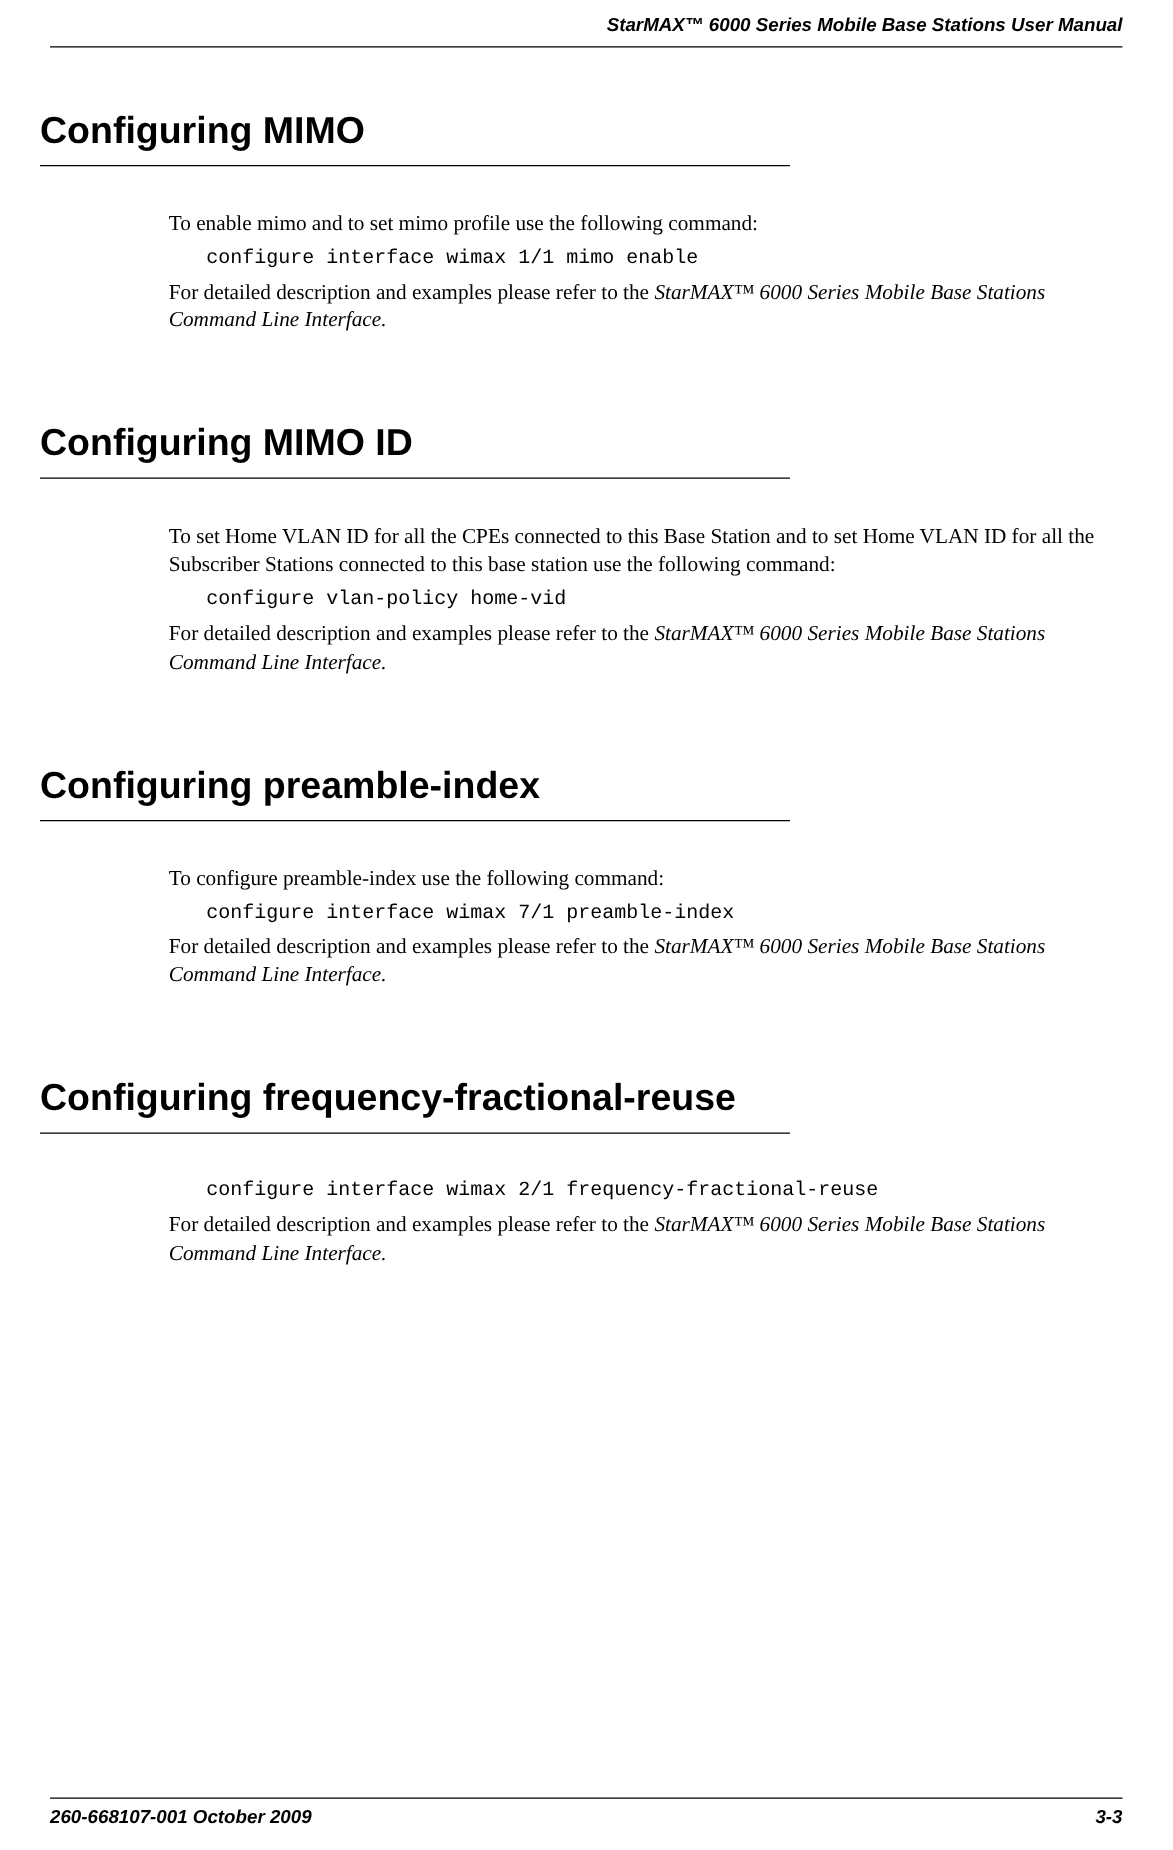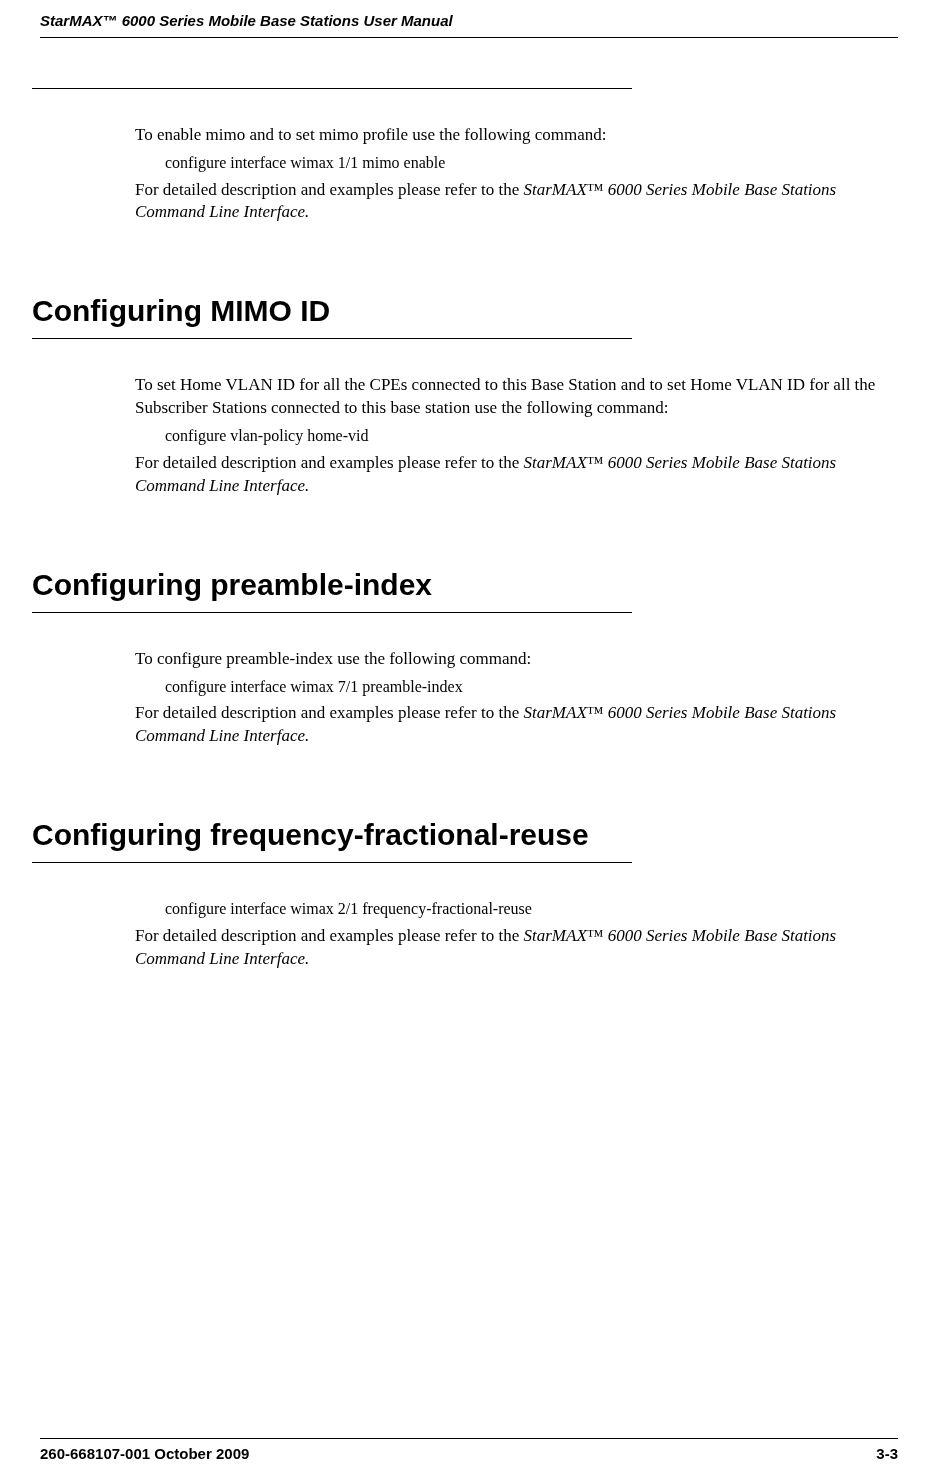--- a/index.html
+++ b/index.html
@@ -10,21 +10,21 @@
     body {
       font-family: Georgia, 'Times New Roman', serif;
       background: #fff;
       color: #000;
       width: 938px;
       height: 1480px;
       position: relative;
       padding: 0;
     }
     .header {
-      text-align: left;
+      text-align: right;
       padding: 12px 40px 8px 40px;
       font-family: Verdana, Geneva, sans-serif;
       font-weight: bold;
       font-style: italic;
       font-size: 15px;
     }
     .header-rule {
       border: none;
       border-top: 1.5px solid #000;
       margin: 0 40px;
@@ -51,21 +51,21 @@
     }
     .body-block {
       margin-left: 95px;
       font-size: 17px;
       line-height: 1.35;
     }
     .para {
       margin-bottom: 5px;
     }
     .code {
-      font-family: Liberation Serif, serif;
+      font-family: Liberation Mono, monospace;
       font-size: 16px;
       margin: 5px 0 5px 30px;
     }
     .ref {
       font-style: italic;
     }
     .footer {
       position: absolute;
       bottom: 18px;
       left: 0;
@@ -75,34 +75,36 @@
     .footer-rule {
       border: none;
       border-top: 1.5px solid #000;
       margin-bottom: 6px;
     }
     .footer-row {
       display: flex;
       justify-content: space-between;
       font-family: Verdana, Geneva, sans-serif;
       font-weight: bold;
+      font-style: italic;
       font-size: 15px;
     }
   </style>
 </head>
 <body>
 
 <div class="header">
   <span>StarMAX™ 6000 Series Mobile Base Stations User Manual</span>
 </div>
 <hr class="header-rule">
 
 <div class="content">
 
   <div class="section">
+    <h2 class="section-heading">Configuring MIMO</h2>
     <hr class="section-rule">
     <div class="body-block">
       <p class="para">To enable mimo and to set mimo profile use the following command:</p>
       <p class="code">configure interface wimax 1/1 mimo enable</p>
       <p class="para">
         <span>For detailed description and examples please refer to the </span><span class="ref">StarMAX™ 6000 Series Mobile Base Stations Command Line Interface.</span>
       </p>
     </div>
   </div>
 

